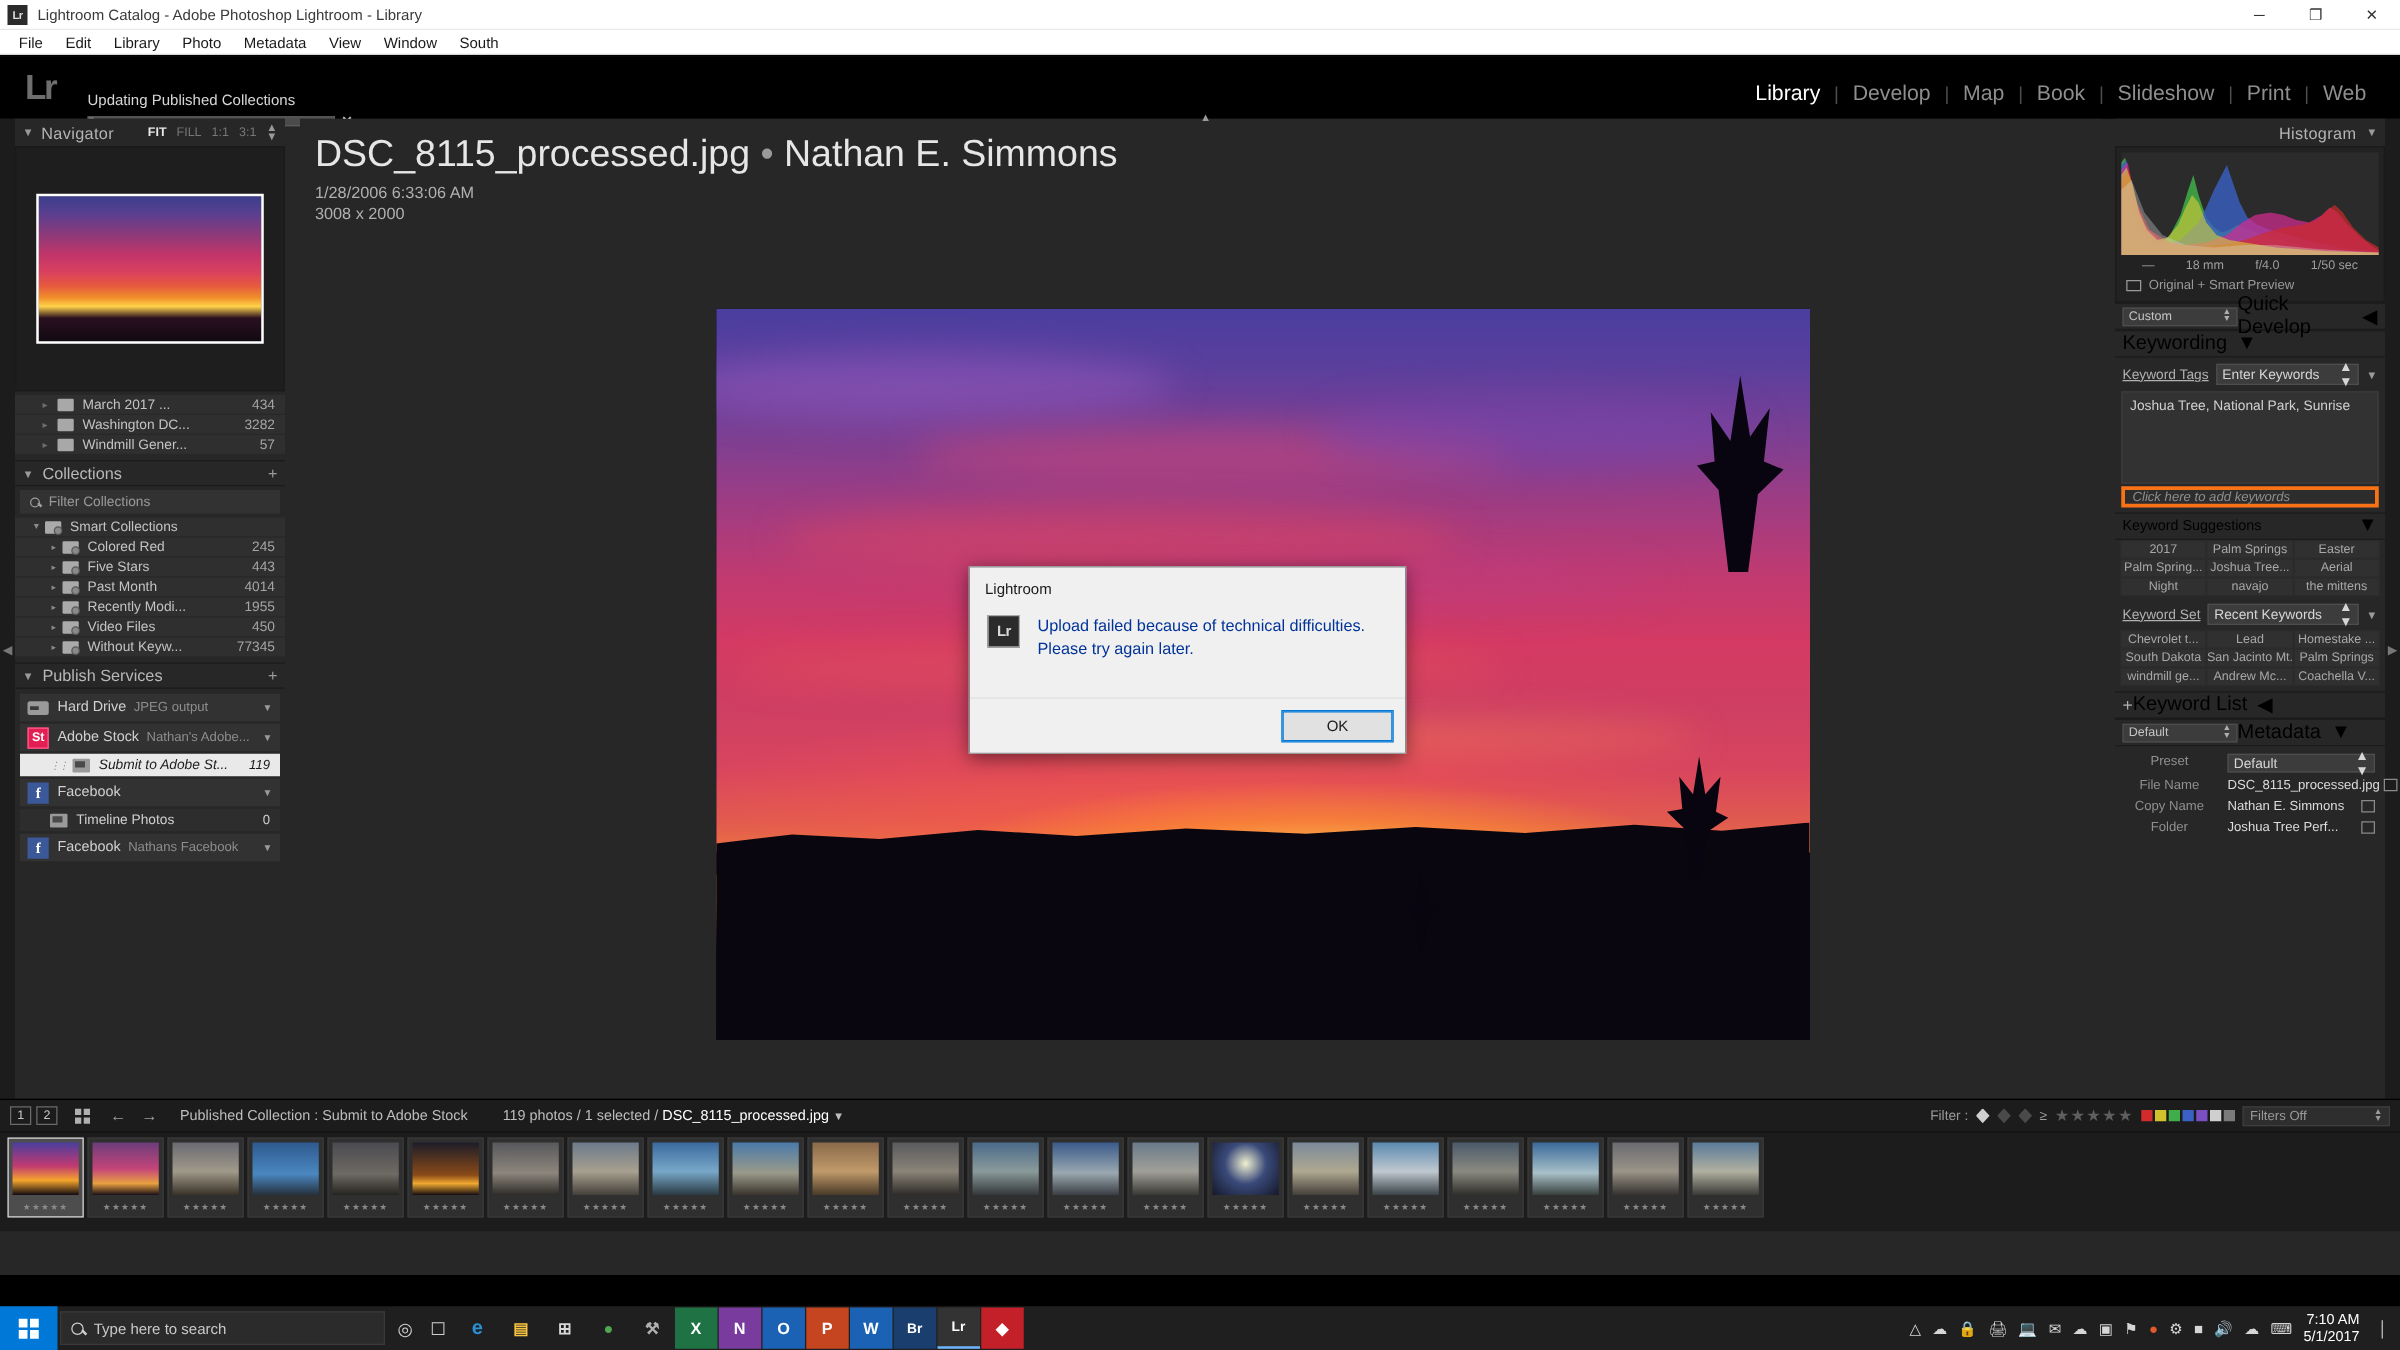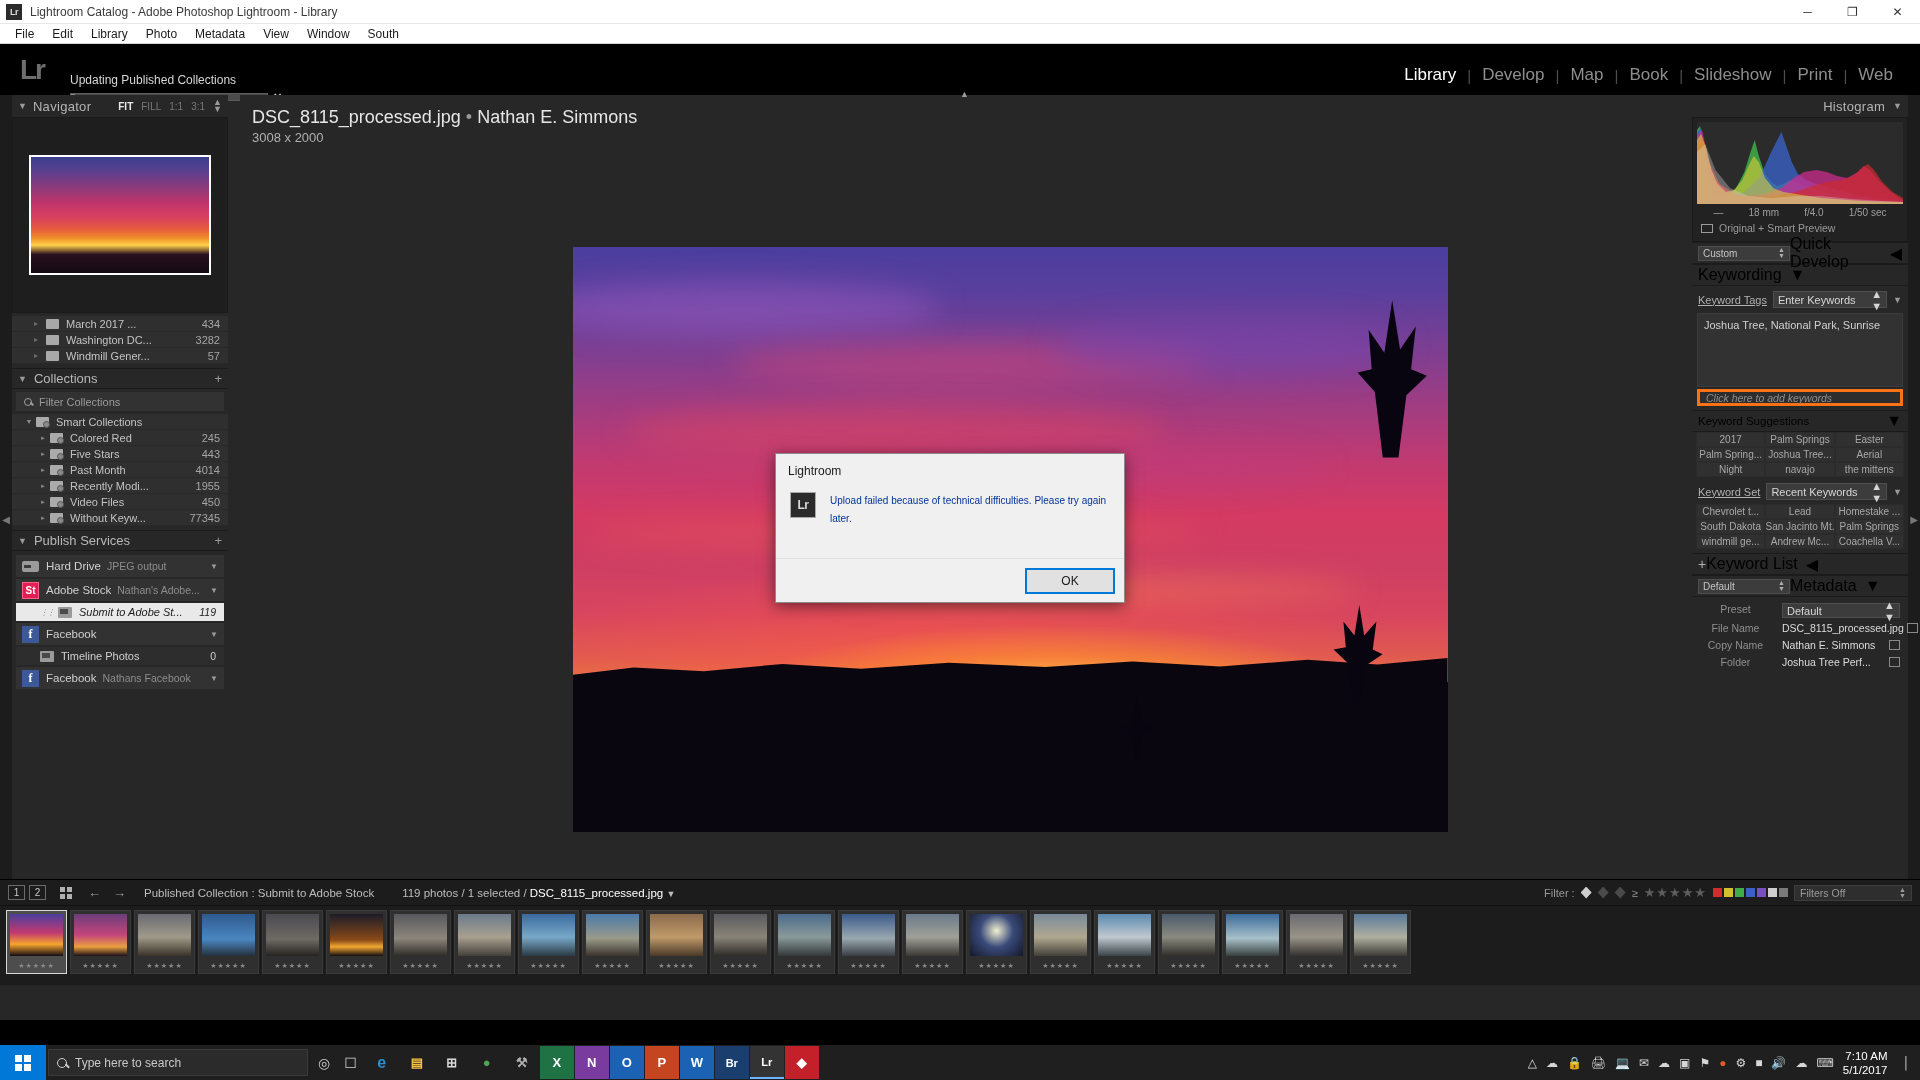--- a/index.html
+++ b/index.html
@@ -137,21 +137,21 @@
   .rbtns { position:absolute; right:12px; bottom:56px; width:216px; display:flex;
     gap:4px; align-items:center; }
   .sync-ic { width:13px; height:12px; border:1px solid #9a9a9a; flex:none; }
 
   
   .center { position:absolute; left:240px; right:240px; top:50px; bottom:76px;
     background:#272727; }
   .center-top-arrow { position:absolute; top:-6px; left:50%; color:#9a9a9a;
     font-size:9px; }
   .photo-title { padding:12px 0 0 12px; }
-  .pt-main { font-size:18px; color:#e6e6e6; font-weight:normal; }
+  .pt-main { font-size:30px; color:#e6e6e6; font-weight:normal; }
   .pt-dot { color:#9a9a9a; }
   .pt-name { color:#e6e6e6; }
   .pt-sub { font-size:13px; color:#b0b0b0; margin-top:5px; }
   .pt-sub2 { font-size:13px; color:#b0b0b0; margin-top:2px; }
 
   .photo-stage { position:absolute; left:110px; right:10px; top:82px; bottom:42px;
     display:flex; align-items:center; justify-content:center; }
   .photo { width:875px; height:585px; position:relative; overflow:hidden;
     background:#120a18; }
   .sky { position:absolute; inset:0;
@@ -294,21 +294,21 @@
   
   .overlay { position:absolute; inset:0; }
   .dialog { position:absolute; left:775px; top:408px; width:350px; height:150px;
     background:#f0f0f0; border:1px solid #8a8a8a;
     box-shadow:0 3px 14px rgba(0,0,0,.5); font-family:"Liberation Sans", sans-serif; }
   .dlg-title { font-size:12px; color:#1a1a1a; padding:10px 0 0 12px; }
   .dlg-body { display:flex; padding:14px 14px 0 14px; }
   .dlg-ic { width:26px; height:26px; background:#2b2b2b; border:1px solid #a9a9a9;
     color:#d8d8d8; font-size:12px; font-weight:bold; display:flex;
     align-items:center; justify-content:center; flex:none; letter-spacing:-.5px; }
-  .dlg-msg { font-size:10px; color:#003399; line-height:18px; margin-left:14px; }
+  .dlg-msg { font-size:13px; color:#003399; line-height:18px; margin-left:14px; }
   .dlg-foot { position:absolute; left:0; right:0; bottom:0; height:44px;
     background:#f0f0f0; border-top:1px solid #dfdfdf; display:flex;
     align-items:center; justify-content:flex-end; padding-right:10px; }
   .ok-btn { width:88px; height:24px; background:#e1e1e1; border:1px solid #0078d7;
     outline:1px solid #0078d7; font-size:12px; color:#1a1a1a; display:flex;
     align-items:center; justify-content:center; }
 </style>
 </head>
 <body>
 
@@ -512,20 +512,21 @@
 
   <div class="center">
     <div class="center-top-arrow">▲</div>
 
     <div class="photo-title">
       <div class="pt-main">
         <span>DSC_8115_processed.jpg</span>
         <span class="pt-dot">•</span>
         <span class="pt-name">Nathan E. Simmons</span>
       </div>
+      <div class="pt-sub">1/28/2006 6:33:06 AM</div>
       <div class="pt-sub2">3008 x 2000</div>
     </div>
 
     <div class="photo-stage">
       <div class="photo">
         <div class="sky"></div>
         <div class="cloud" style="left:-4%;top:6%;width:46%;height:9%;background:rgba(150,90,190,.55);"></div>
         <div class="cloud" style="left:18%;top:16%;width:55%;height:8%;background:rgba(205,70,120,.5);"></div>
         <div class="cloud" style="left:6%;top:27%;width:62%;height:9%;background:rgba(225,70,95,.45);"></div>
         <div class="cloud" style="left:38%;top:34%;width:48%;height:7%;background:rgba(190,60,130,.4);"></div>

